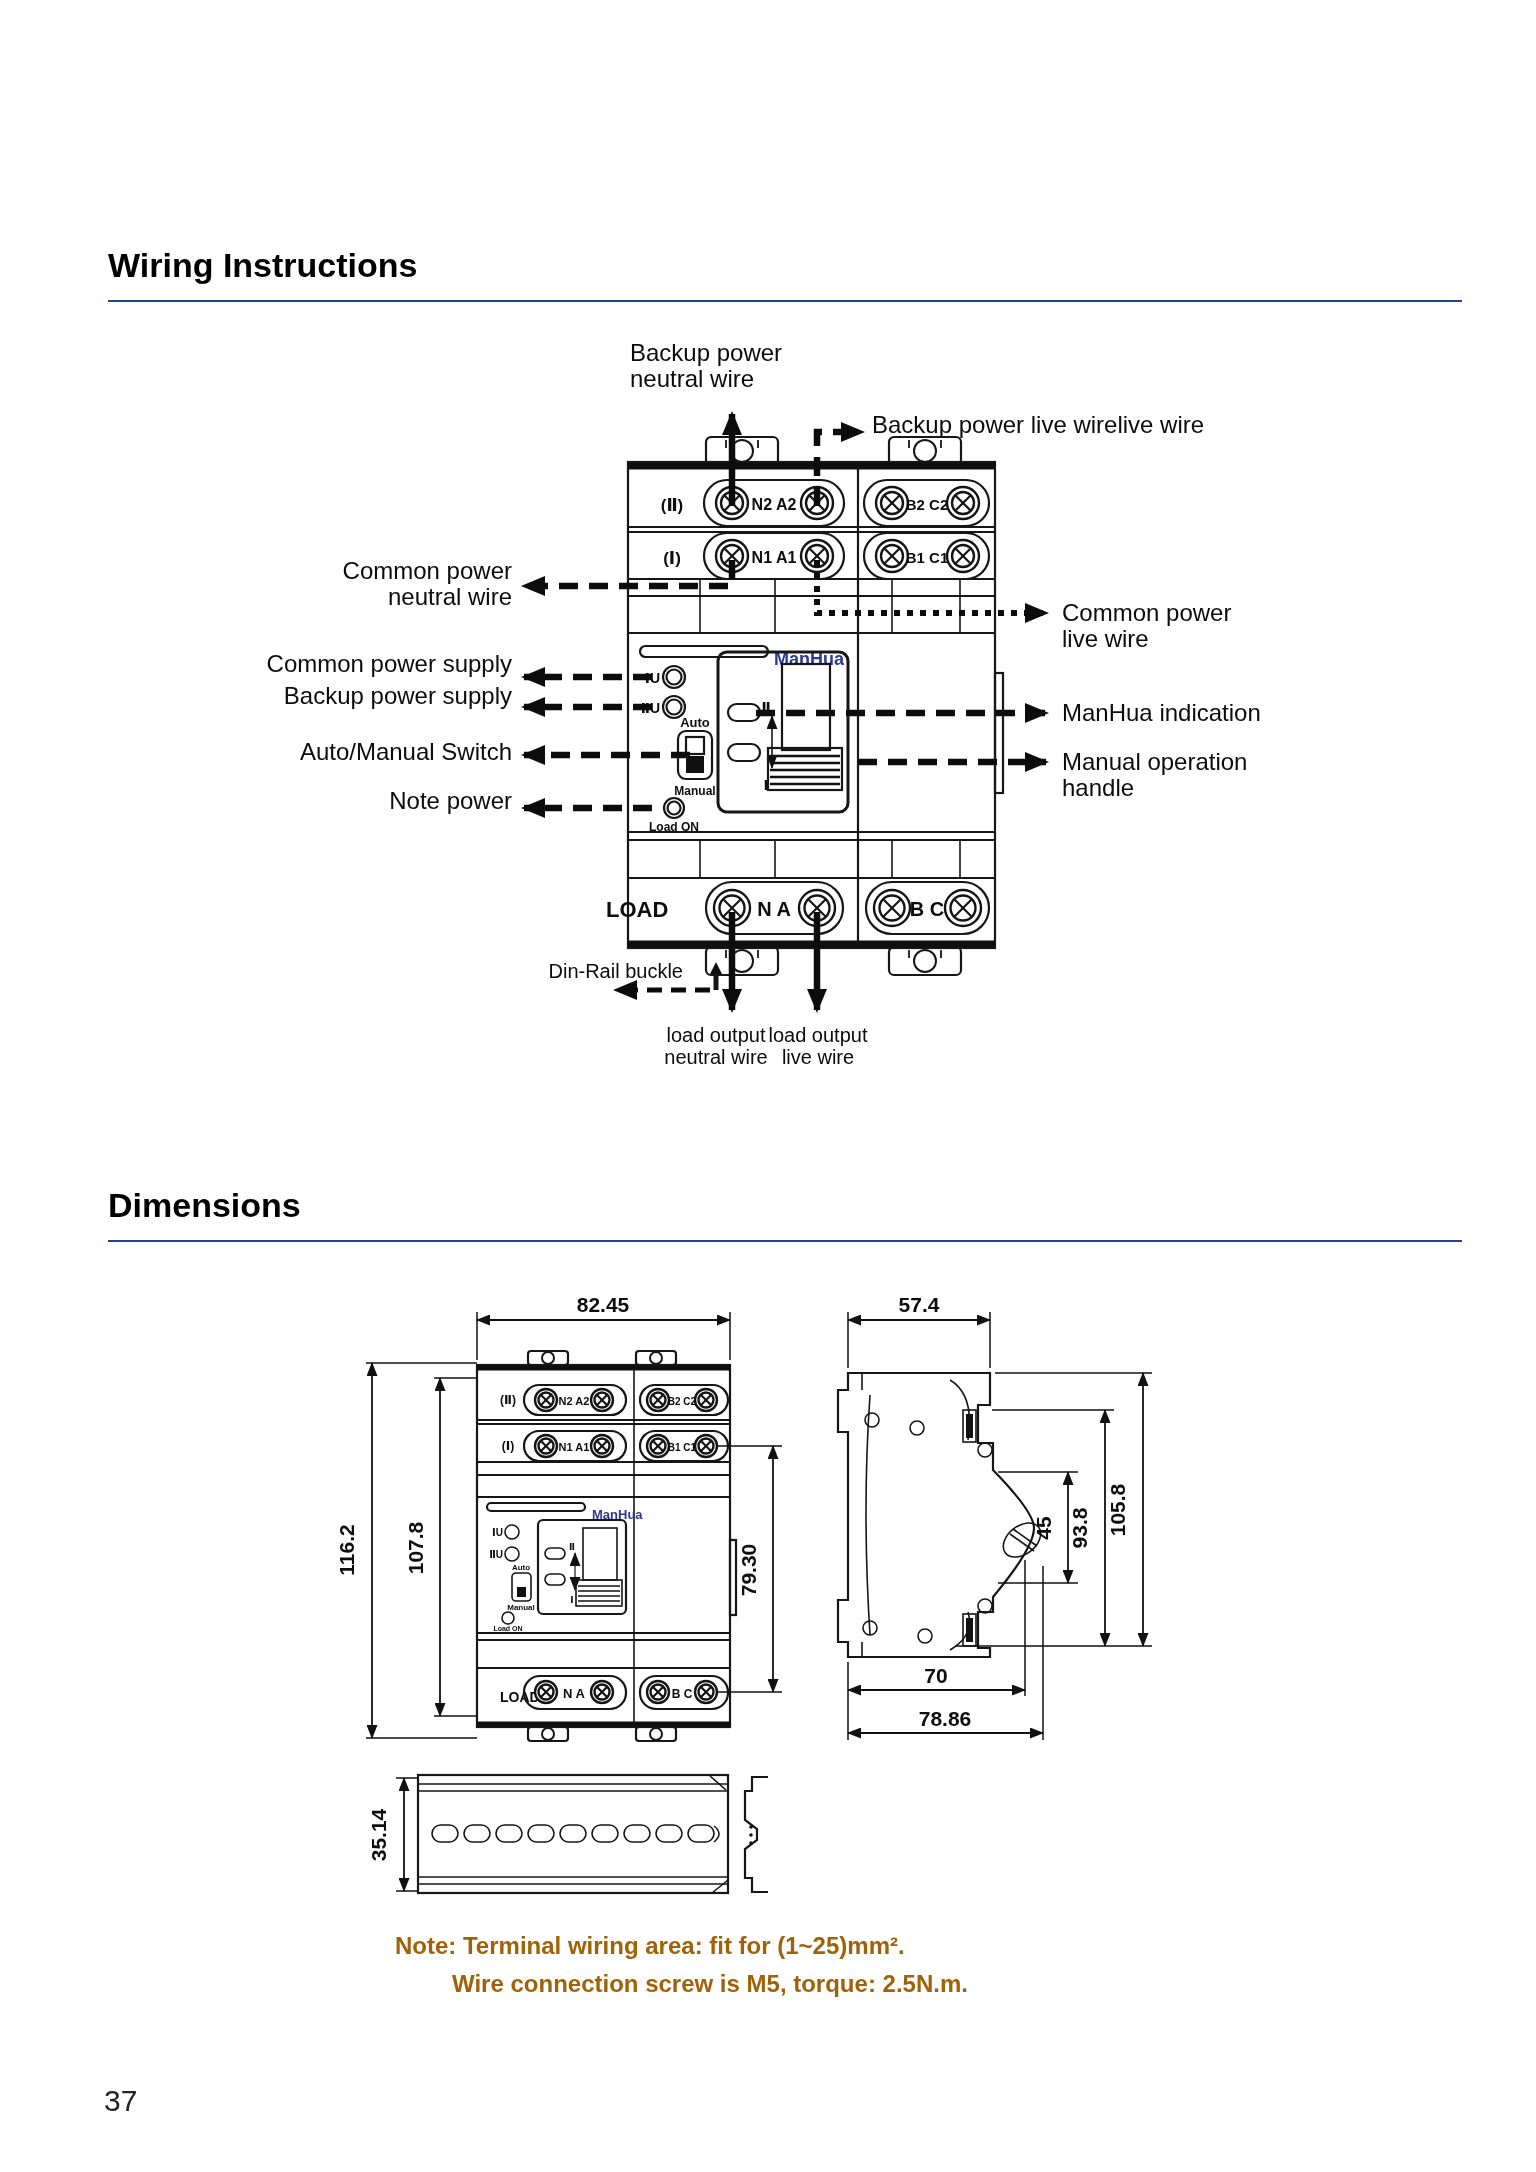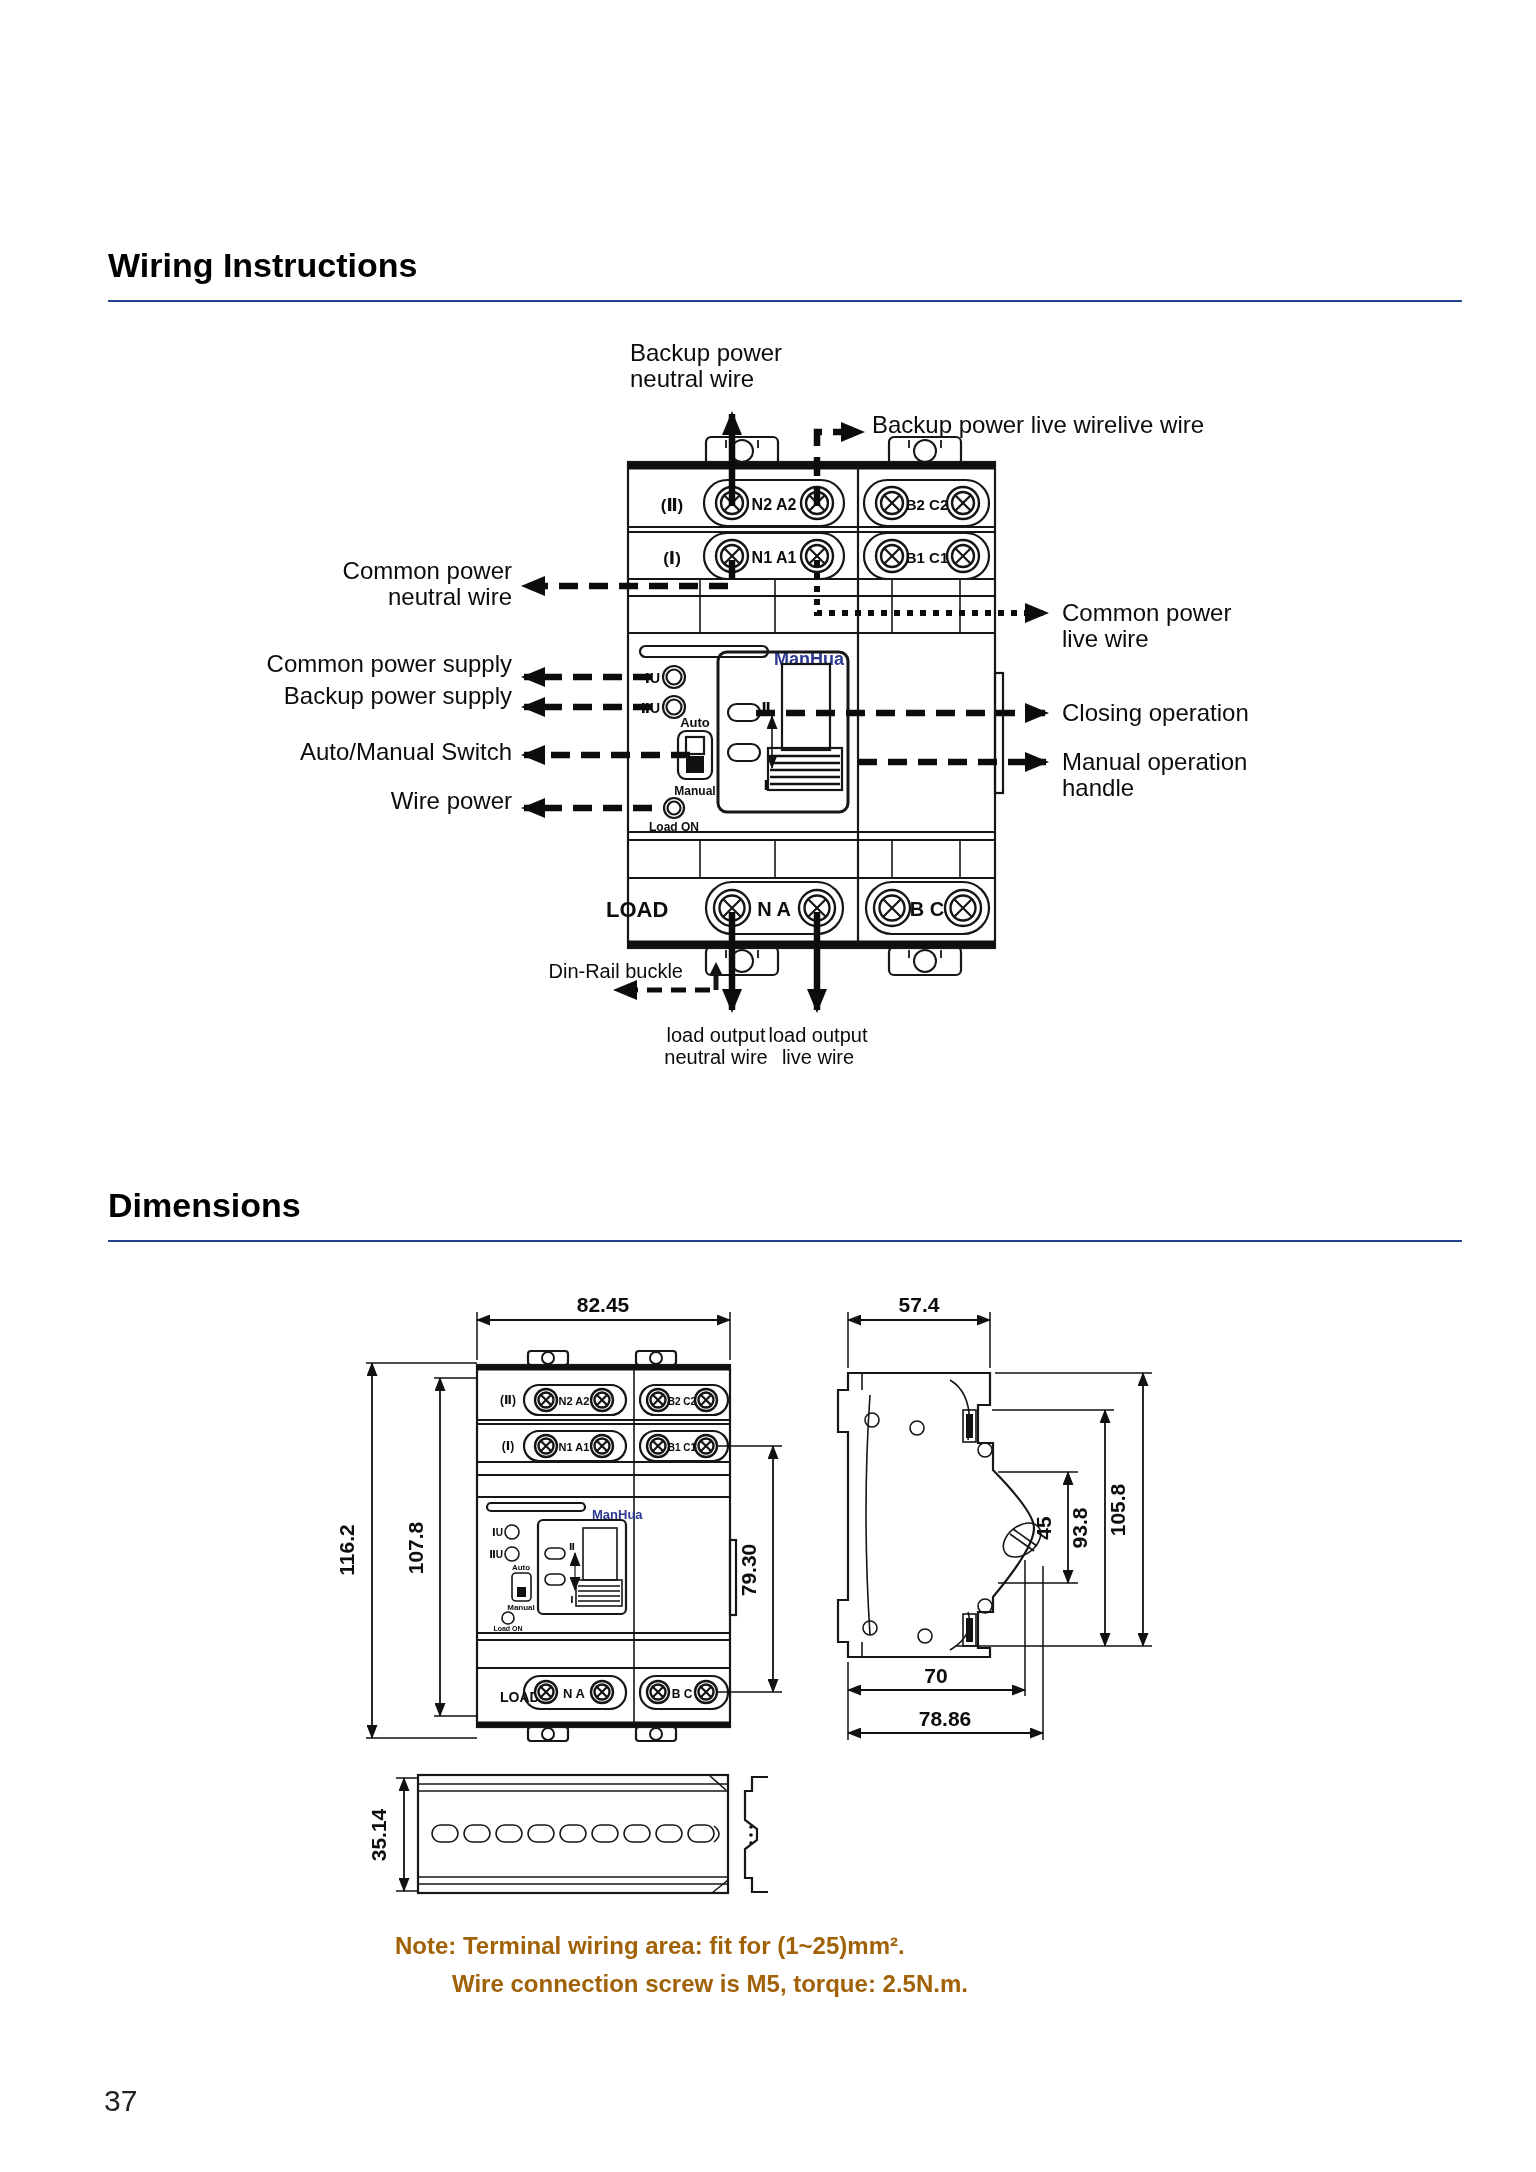--- a/index.html
+++ b/index.html
@@ -53,26 +53,26 @@
     <div>neutral wire</div>
   </div>
   <div class="lbl" style="left:872px;top:412px;">Backup power live wirelive wire</div>
   <div class="lbl right" style="left:212px;top:558px;width:300px;">
     <div>Common power</div>
     <div>neutral wire</div>
   </div>
   <div class="lbl right" style="left:212px;top:651px;width:300px;">Common power supply</div>
   <div class="lbl right" style="left:212px;top:683px;width:300px;">Backup power supply</div>
   <div class="lbl right" style="left:212px;top:739px;width:300px;">Auto/Manual Switch</div>
-  <div class="lbl right" style="left:212px;top:788px;width:300px;">Wire power</div>
+  <div class="lbl right" style="left:212px;top:788px;width:300px;">Note power</div>
   <div class="lbl" style="left:1062px;top:600px;">
     <div>Common power</div>
     <div>live wire</div>
   </div>
-  <div class="lbl" style="left:1062px;top:700px;">Closing operation</div>
+  <div class="lbl" style="left:1062px;top:700px;">ManHua indication</div>
   <div class="lbl" style="left:1062px;top:749px;">
     <div>Manual operation</div>
     <div>handle</div>
   </div>
   <div class="lbl right sm" style="left:433px;top:960px;width:250px;">Din-Rail buckle</div>
   <div class="lbl center sm" style="left:655px;top:1024px;width:122px;">
     <div>load output</div>
     <div>neutral wire</div>
   </div>
   <div class="lbl center sm" style="left:757px;top:1024px;width:122px;">

